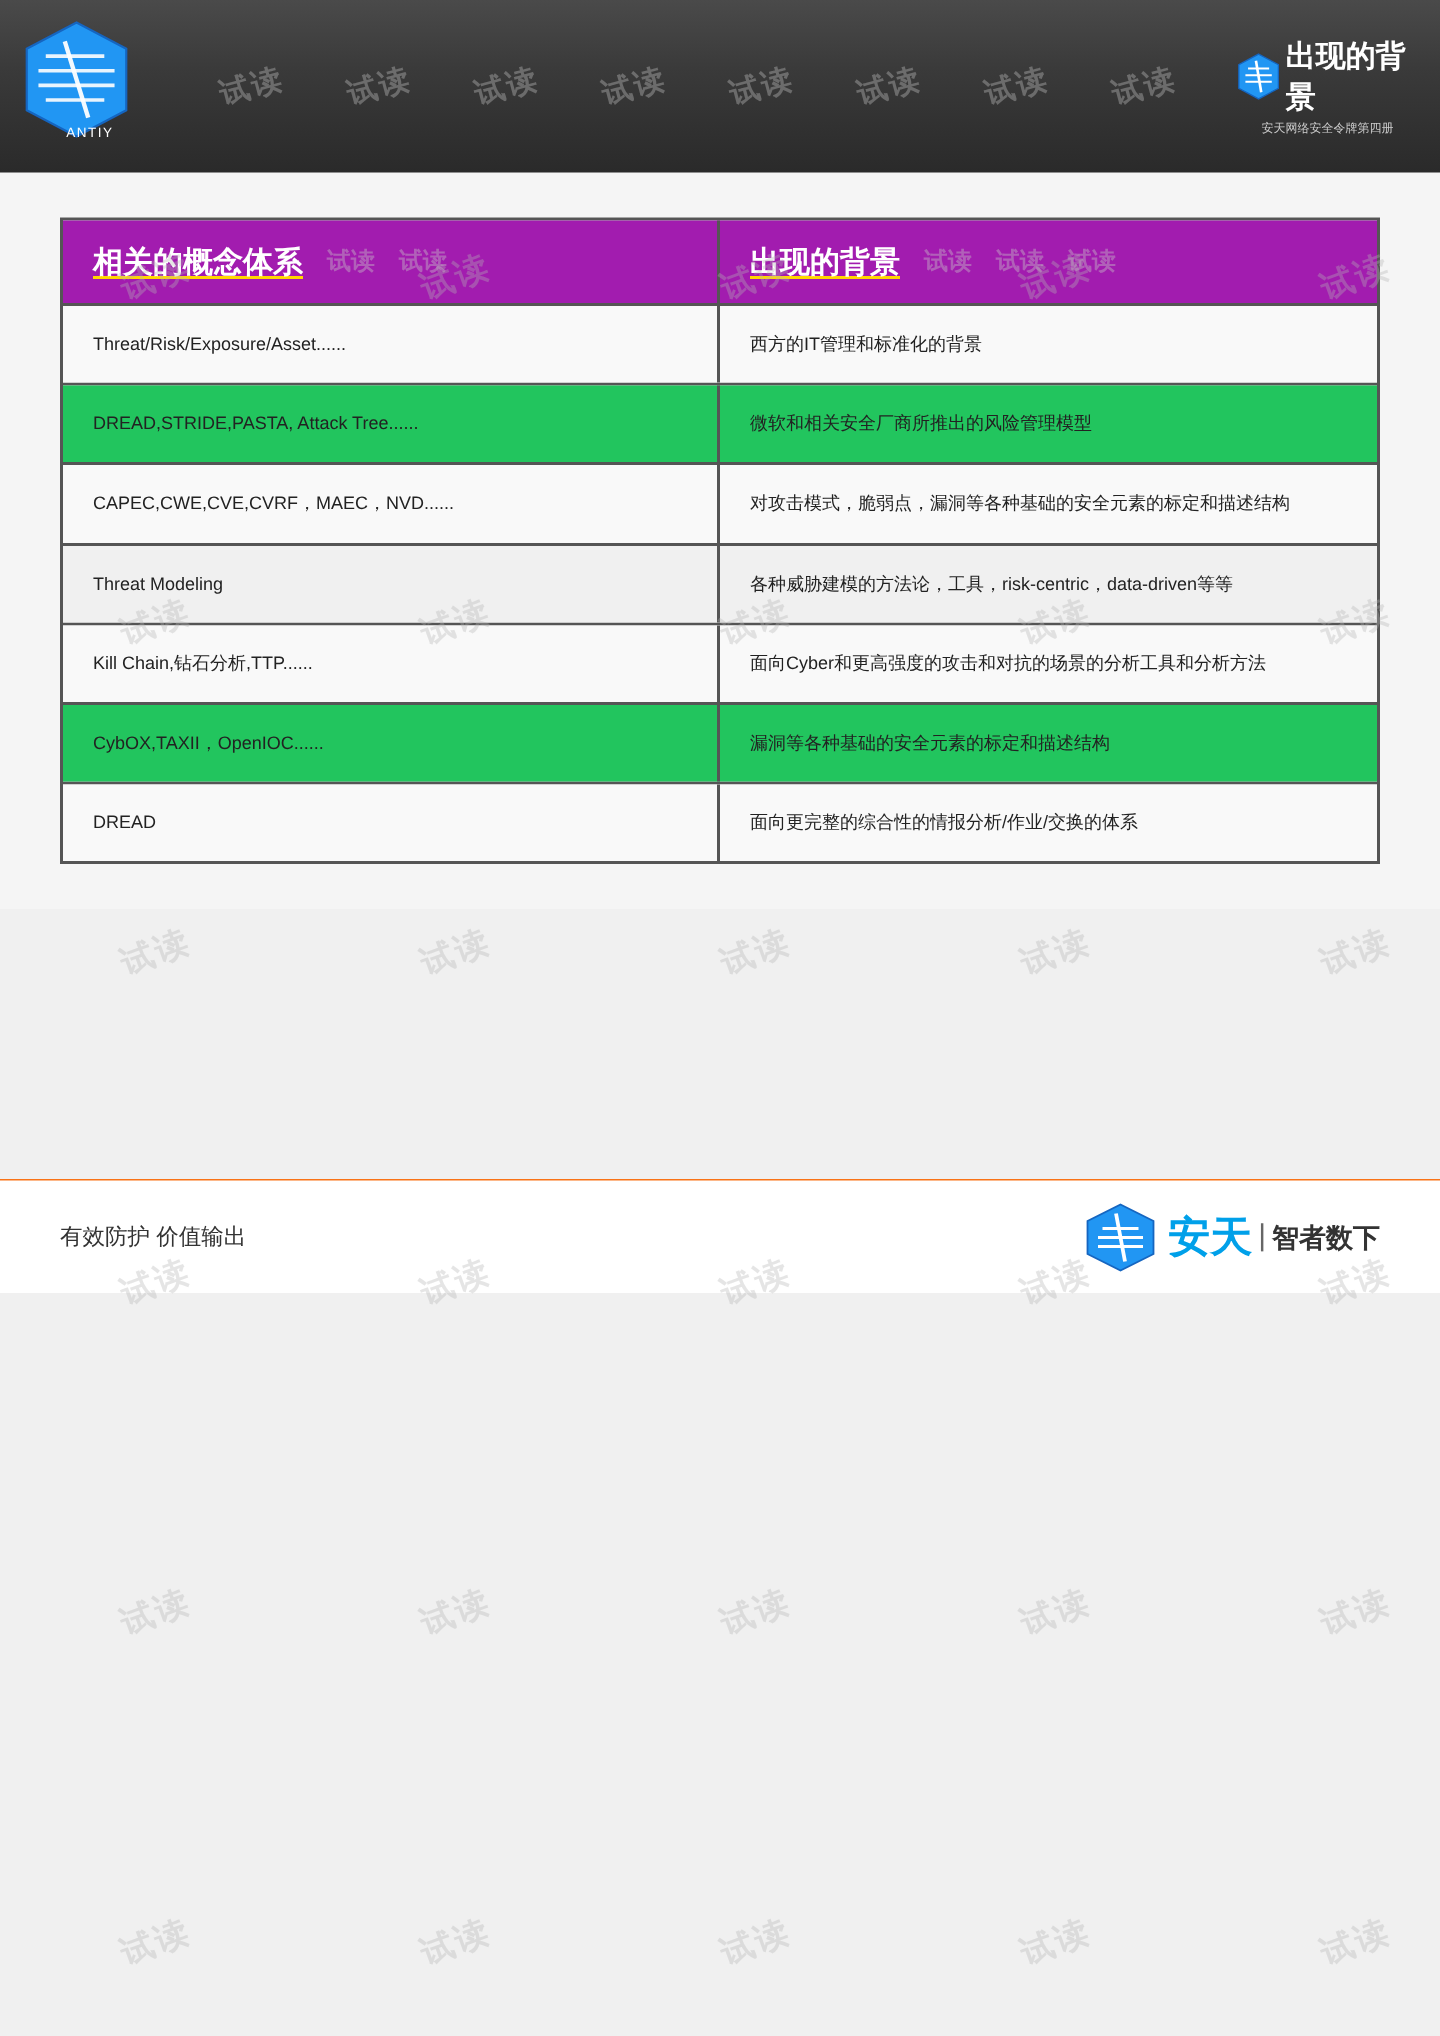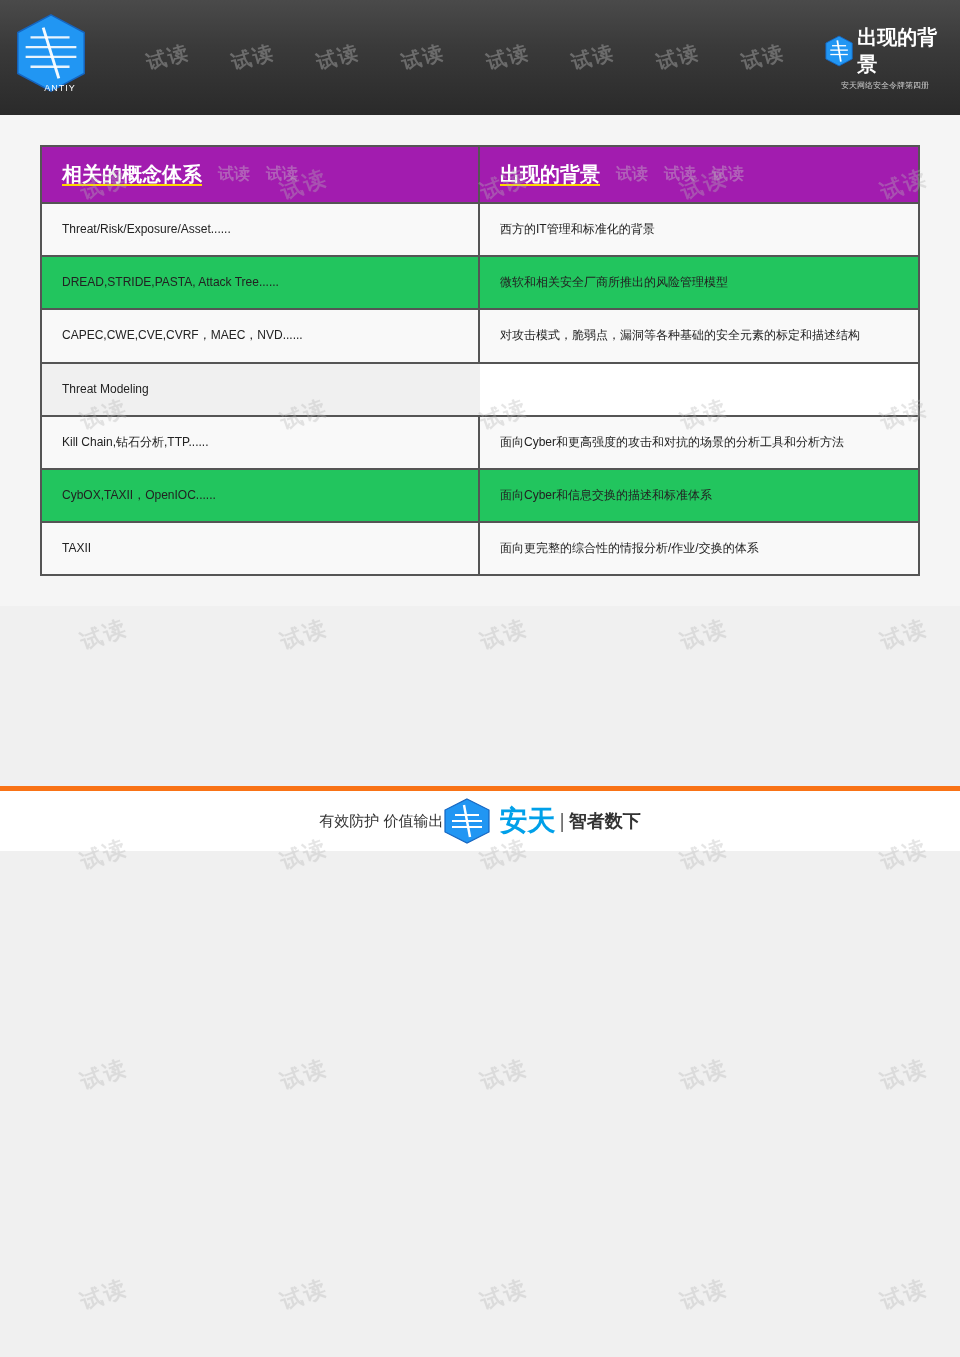--- a/index.html
+++ b/index.html
@@ -187,26 +187,26 @@
     .row-highlight .table-cell {
       background: #f0f0f0;
     }
 
     
     .footer {
       position: absolute;
       bottom: 0;
       left: 0;
       right: 0;
-      height: 65px;
+      height: 76px;
       background: white;
-      border-top: 5px solid #f97316;
-      display: flex;
-      align-items: center;
-      justify-content: center;
+      border-top: 1px solid #f97316;
+      display: flex;
+      align-items: center;
+      justify-content: space-between;
       padding: 0 40px;
     }
 
     .footer-left {
       color: #333;
       font-size: 15px;
       font-weight: 500;
     }
 
     .footer-right {
@@ -332,34 +332,35 @@
       <div class="table-cell right">微软和相关安全厂商所推出的风险管理模型</div>
     </div>
 
     <div class="table-row">
       <div class="table-cell left">CAPEC,CWE,CVE,CVRF，MAEC，NVD......</div>
       <div class="table-cell right">对攻击模式，脆弱点，漏洞等各种基础的安全元素的标定和描述结构</div>
     </div>
 
     <div class="table-row row-highlight">
       <div class="table-cell left">Threat Modeling</div>
+      <div class="table-cell right">各种威胁建模的方法论，工具，risk-centric，data-driven等等</div>
     </div>
 
     <div class="table-row">
       <div class="table-cell left">Kill Chain,钻石分析,TTP......</div>
       <div class="table-cell right">面向Cyber和更高强度的攻击和对抗的场景的分析工具和分析方法</div>
     </div>
 
     <div class="table-row">
       <div class="table-cell left">CybOX,TAXII，OpenIOC......</div>
-      <div class="table-cell right">面向Cyber和信息交换的描述和标准体系</div>
-    </div>
-
-    <div class="table-row">
-      <div class="table-cell left">TAXII</div>
+      <div class="table-cell right">漏洞等各种基础的安全元素的标定和描述结构</div>
+    </div>
+
+    <div class="table-row">
+      <div class="table-cell left">DREAD</div>
       <div class="table-cell right">面向更完整的综合性的情报分析/作业/交换的体系</div>
     </div>
   </div>
 </div>
 
 <div class="footer" style="position: relative; margin-top: 180px;">
   <div class="footer-left">有效防护 价值输出</div>
   <div class="footer-right">
 
     <svg width="48" height="48" viewBox="0 0 48 48">

